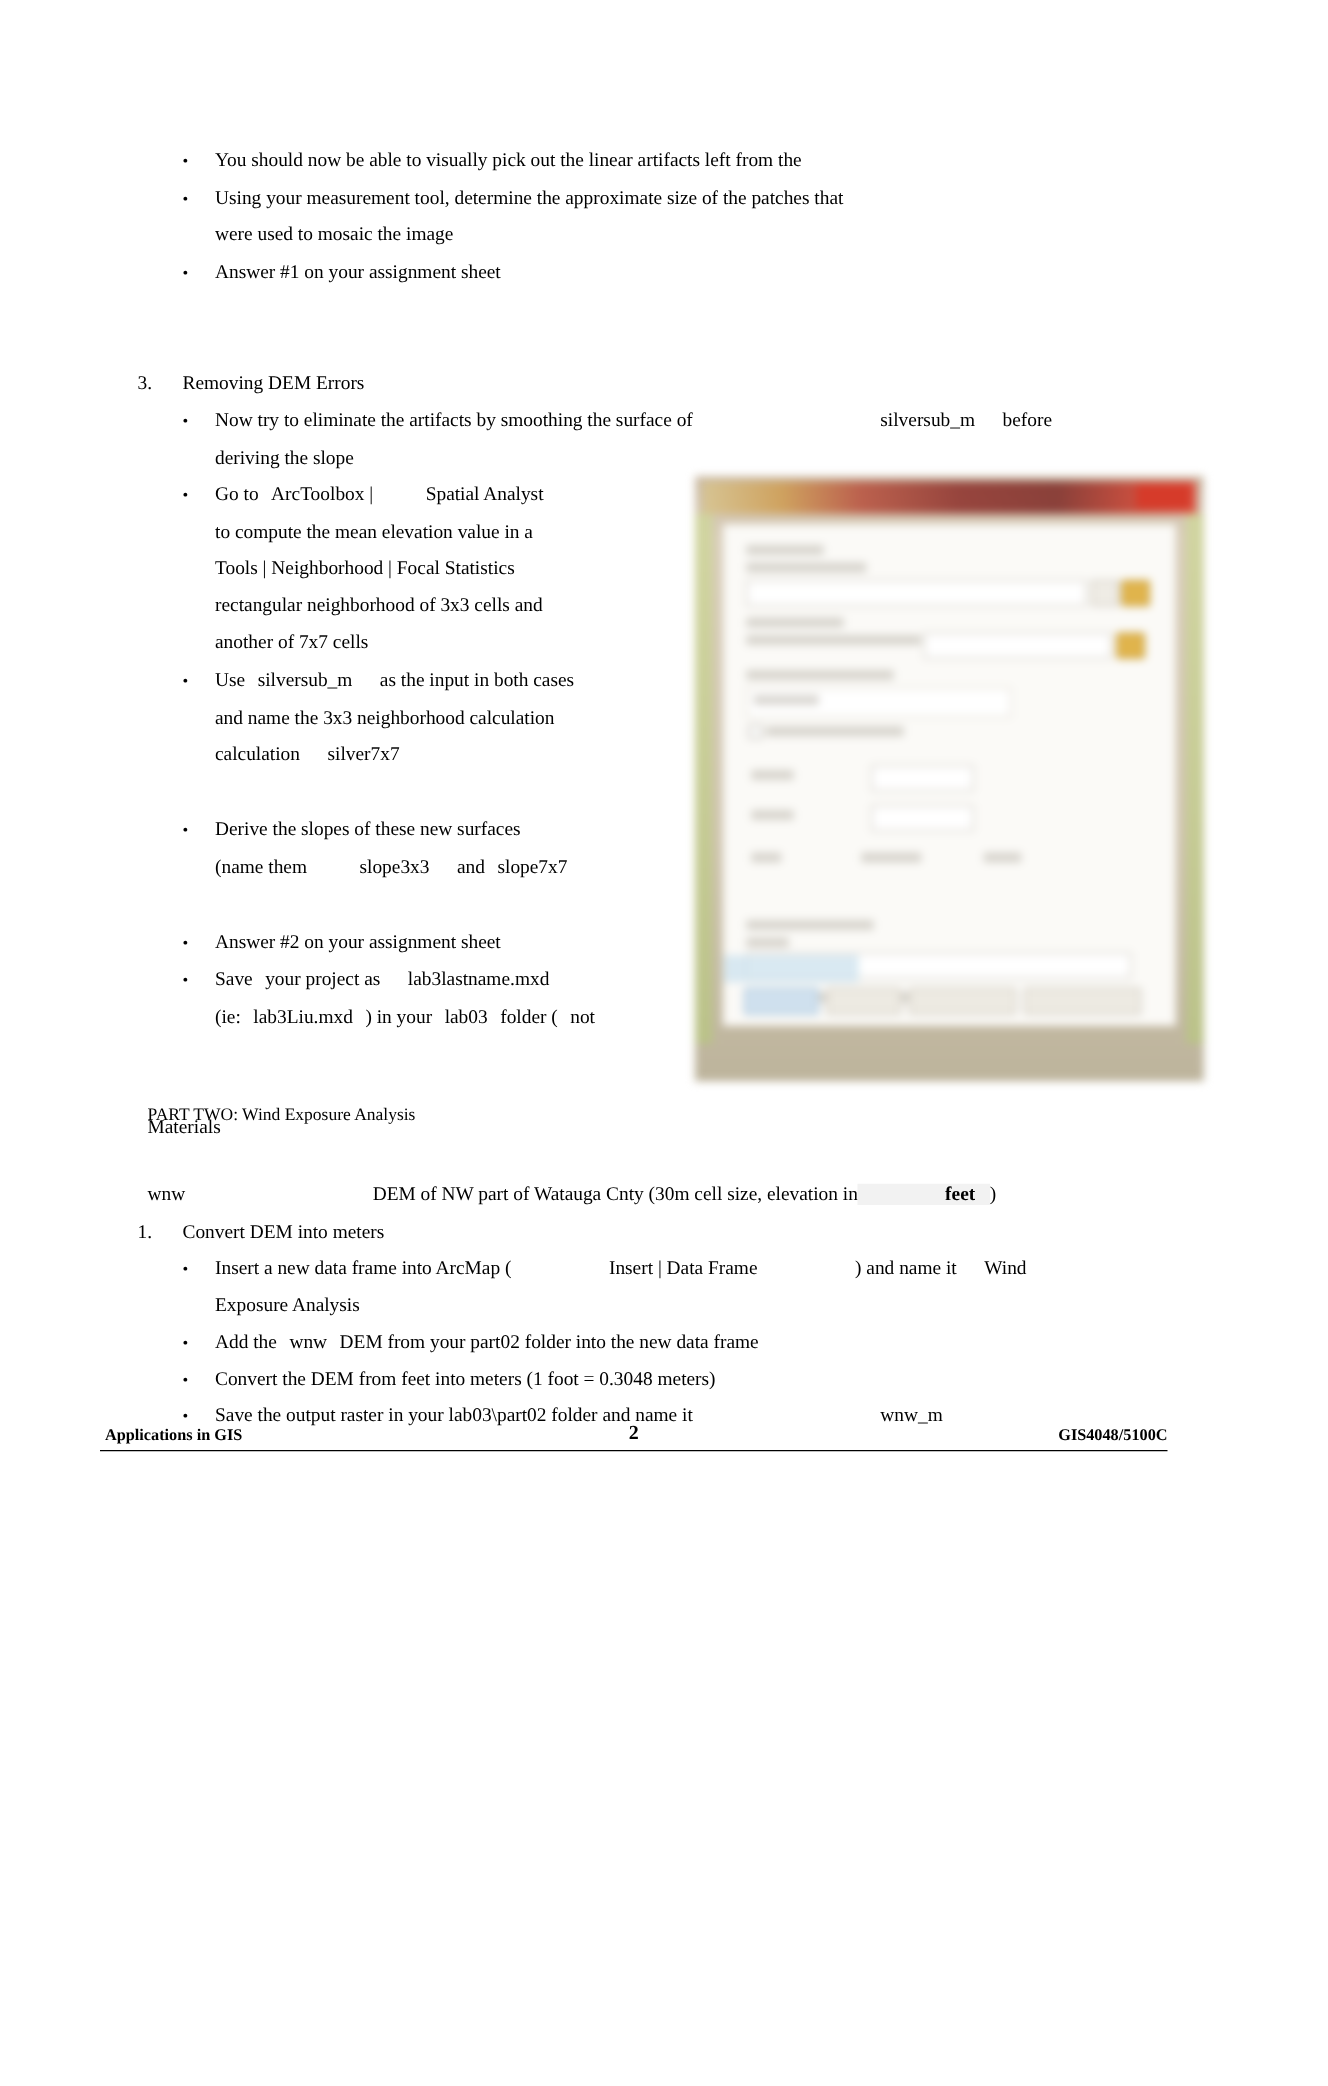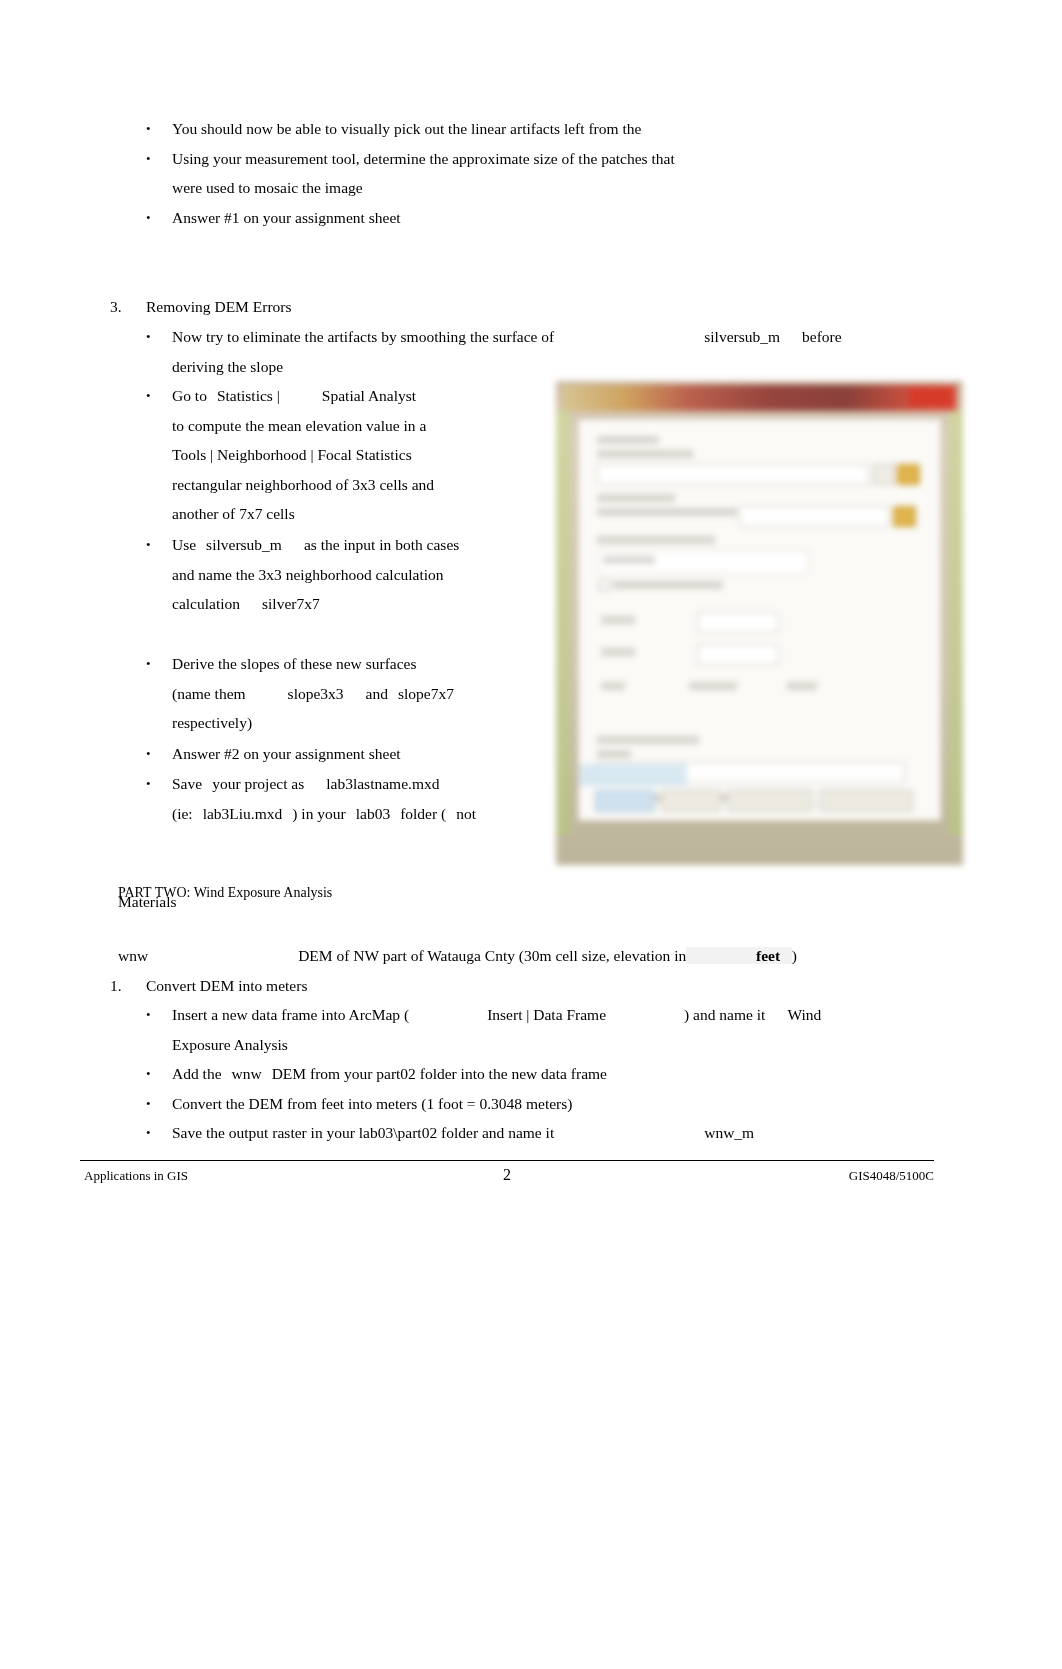--- a/index.html
+++ b/index.html
@@ -143,24 +143,25 @@
     position: absolute;
     left: 80px;
     top: 1160px;
     width: 854px;
     height: 1px;
     background: #000000;
   }
   .footer {
     position: absolute;
     left: 80px;
-    top: 1168px;
+    top: 1140px;
     width: 854px;
     height: 26px;
     font-size: 13px;
+    font-weight: bold;
   }
   .footer .f-left { position: absolute; left: 4px; top: 0; }
   .footer .f-center { position: absolute; left: 0; right: 0; top: -2px; text-align: center; font-size: 16px; }
   .footer .f-right { position: absolute; right: 0; top: 0; }
 </style>
 </head>
 <body>
 
 <div class="page">
 
@@ -243,21 +244,21 @@
         <span>Now try to eliminate the artifacts by smoothing the surface of</span><span class="gap-xxl"></span><span>silversub_m</span><span class="gap-md"></span><span>before</span>
       </div>
       <div class="para bullet-row">
         <span>deriving the slope</span>
       </div>
     </div>
 
     <div class="block" style="left:110px; top:381px; width:440px;">
       <div class="para bullet-row">
         <span class="bullet-mark">•</span>
-        <span>Go to</span><span class="gap-sm"></span><span>Statistics |</span><span class="gap-lg"></span><span>Spatial Analyst</span>
+        <span>Go to</span><span class="gap-sm"></span><span>ArcToolbox |</span><span class="gap-lg"></span><span>Spatial Analyst</span>
       </div>
       <div class="para bullet-row">
         <span>to compute the mean elevation value in a</span>
       </div>
       <div class="para bullet-row">
         <span>Tools | Neighborhood | Focal Statistics</span>
       </div>
       <div class="para bullet-row">
         <span>rectangular neighborhood of 3x3 cells and</span>
       </div>
@@ -279,23 +280,20 @@
       </div>
     </div>
 
     <div class="block" style="left:110px; top:649px; width:440px;">
       <div class="para bullet-row">
         <span class="bullet-mark">•</span>
         <span>Derive the slopes of these new surfaces</span>
       </div>
       <div class="para bullet-row">
         <span>(name them</span><span class="gap-lg"></span><span>slope3x3</span><span class="gap-md"></span><span>and</span><span class="gap-sm"></span><span>slope7x7</span>
-      </div>
-      <div class="para bullet-row">
-        <span>respectively)</span>
       </div>
     </div>
 
     <div class="block" style="left:110px; top:739px; width:440px;">
       <div class="para bullet-row">
         <span class="bullet-mark">•</span>
         <span>Answer #2 on your assignment sheet</span>
       </div>
     </div>
 

